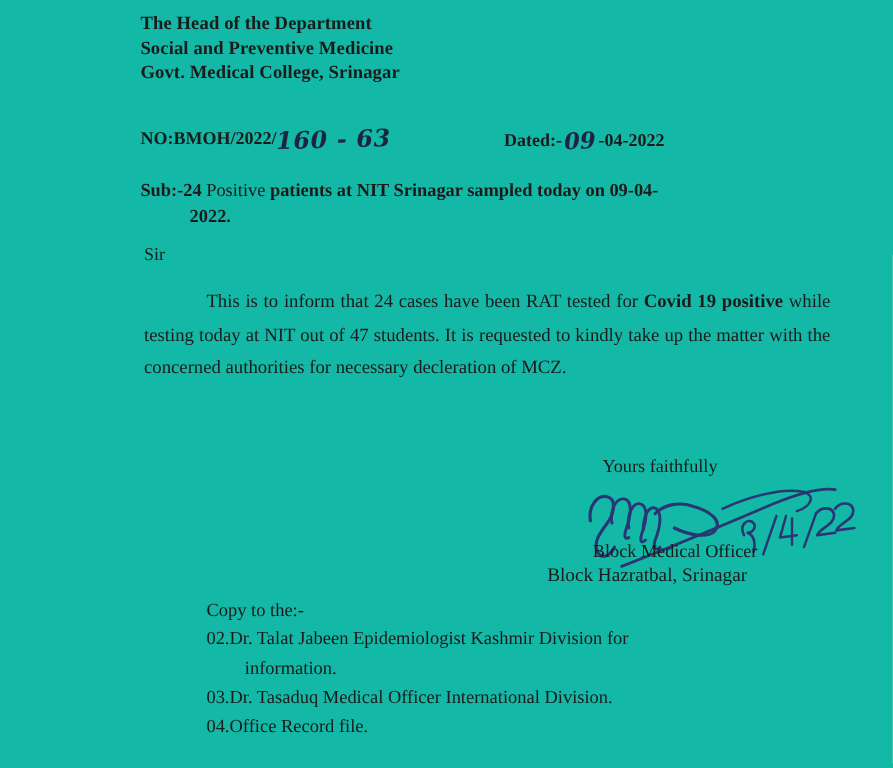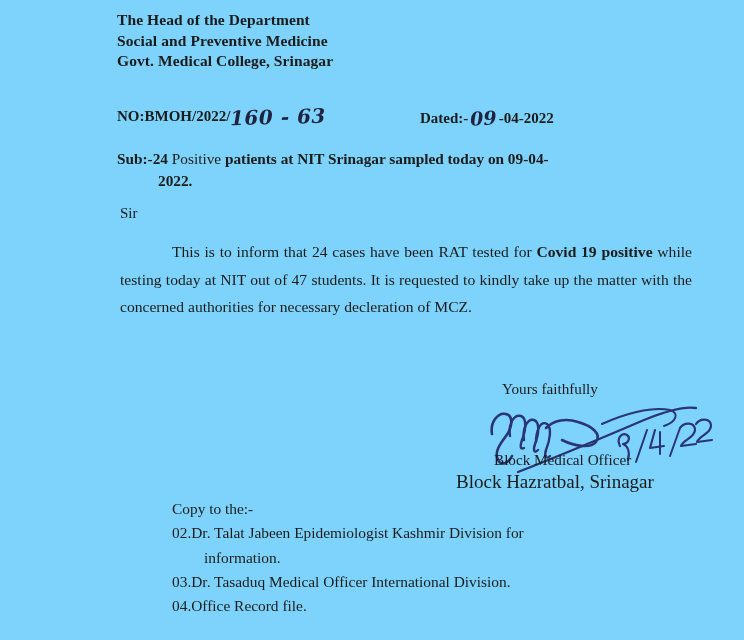--- a/index.html
+++ b/index.html
@@ -13,21 +13,21 @@
     position: relative;
     overflow: hidden;
     font-family: "Liberation Serif", "DejaVu Serif", serif;
     color: #1b1b1b;
     -webkit-font-smoothing: antialiased;
   }
 
   .page {
     position: absolute;
     inset: 0;
-    background: #7dd3fc;
+    background: #14b8a6;
     text-decoration: underline;
   }
 
   
   .letterhead {
     position: absolute;
     left: 117px;
     top: 10px;
     width: 420px;
     font-size: 15.5px;
@@ -142,21 +142,21 @@
     left: 50px;
     top: 71px;
     font-size: 15.2px;
     font-weight: 400;
     white-space: nowrap;
   }
   .sig-line2 {
     position: absolute;
     left: 12px;
     top: 91px;
-    font-size: 19px;
+    font-size: 16px;
     font-weight: 400;
     white-space: nowrap;
   }
   .signature-svg {
     position: absolute;
     left: 40px;
     top: 14px;
     width: 234px;
     height: 82px;
     pointer-events: none;

